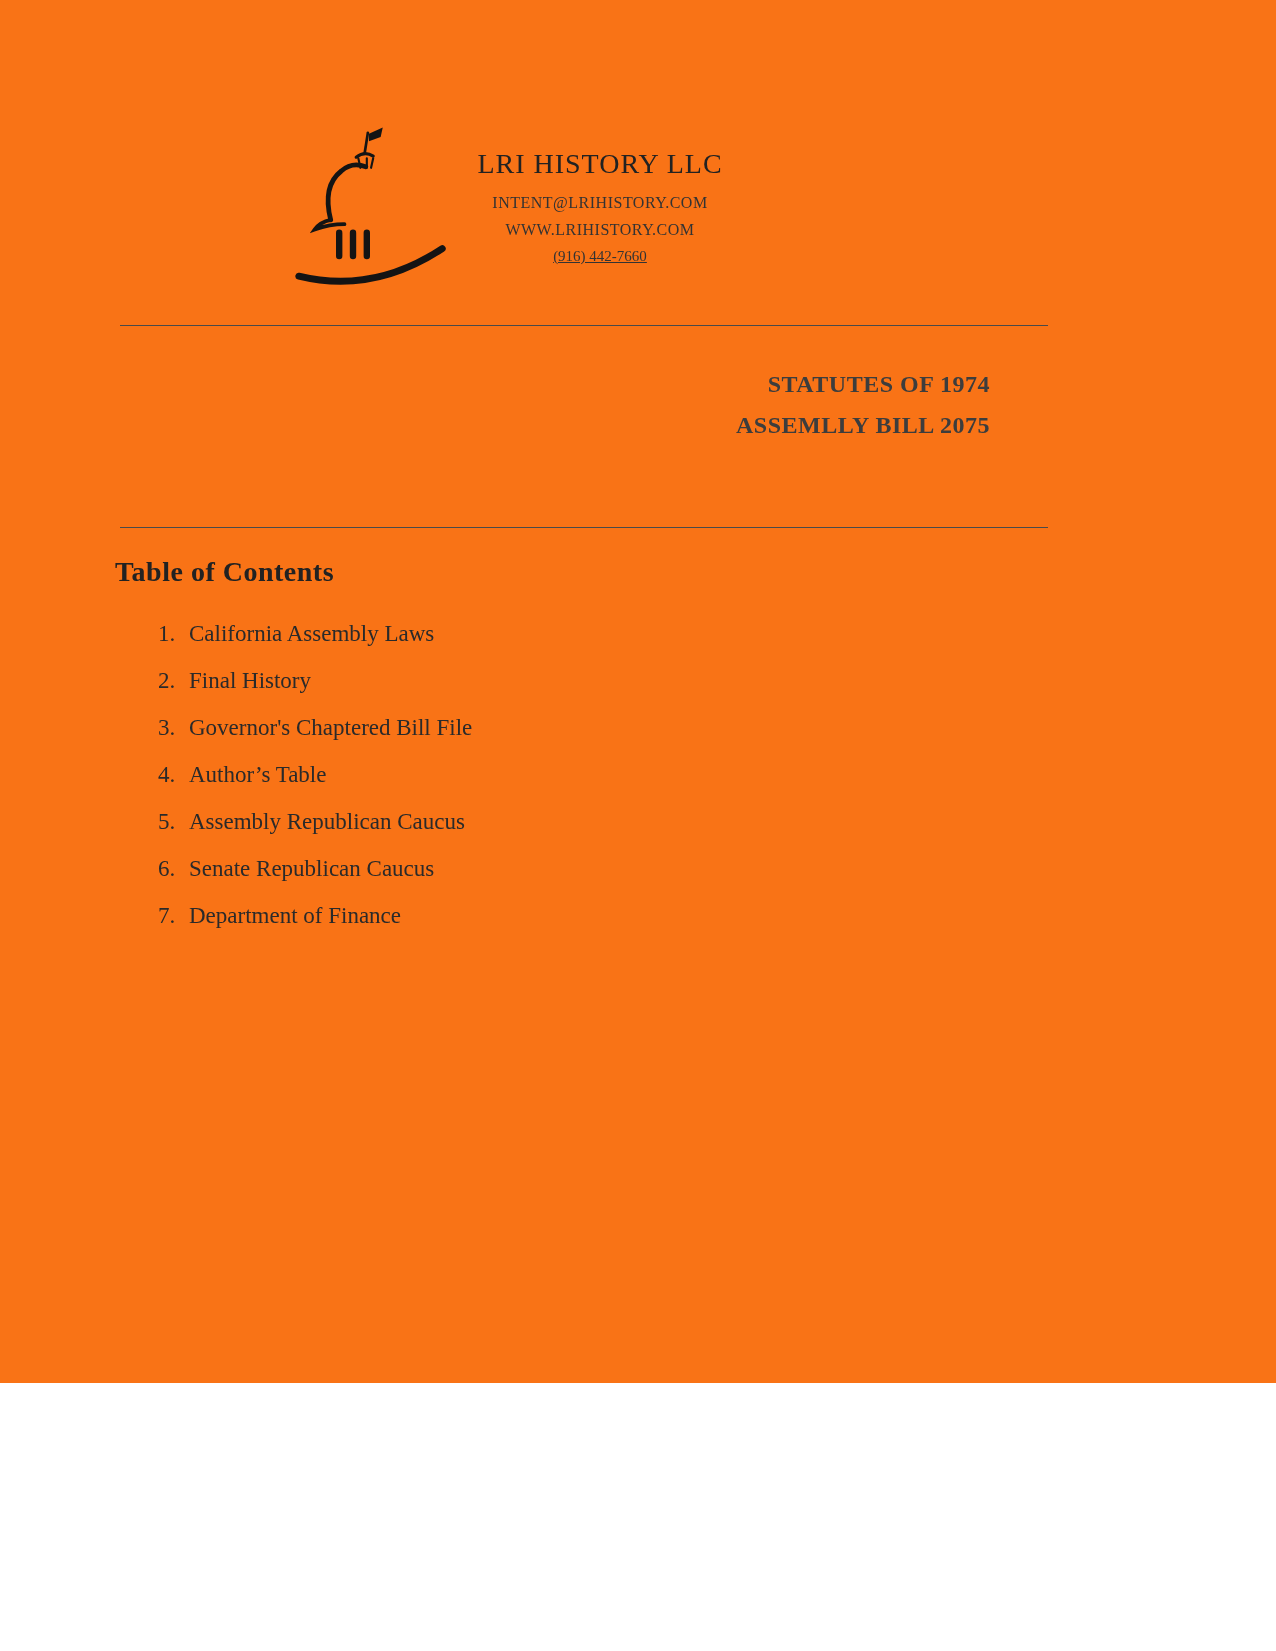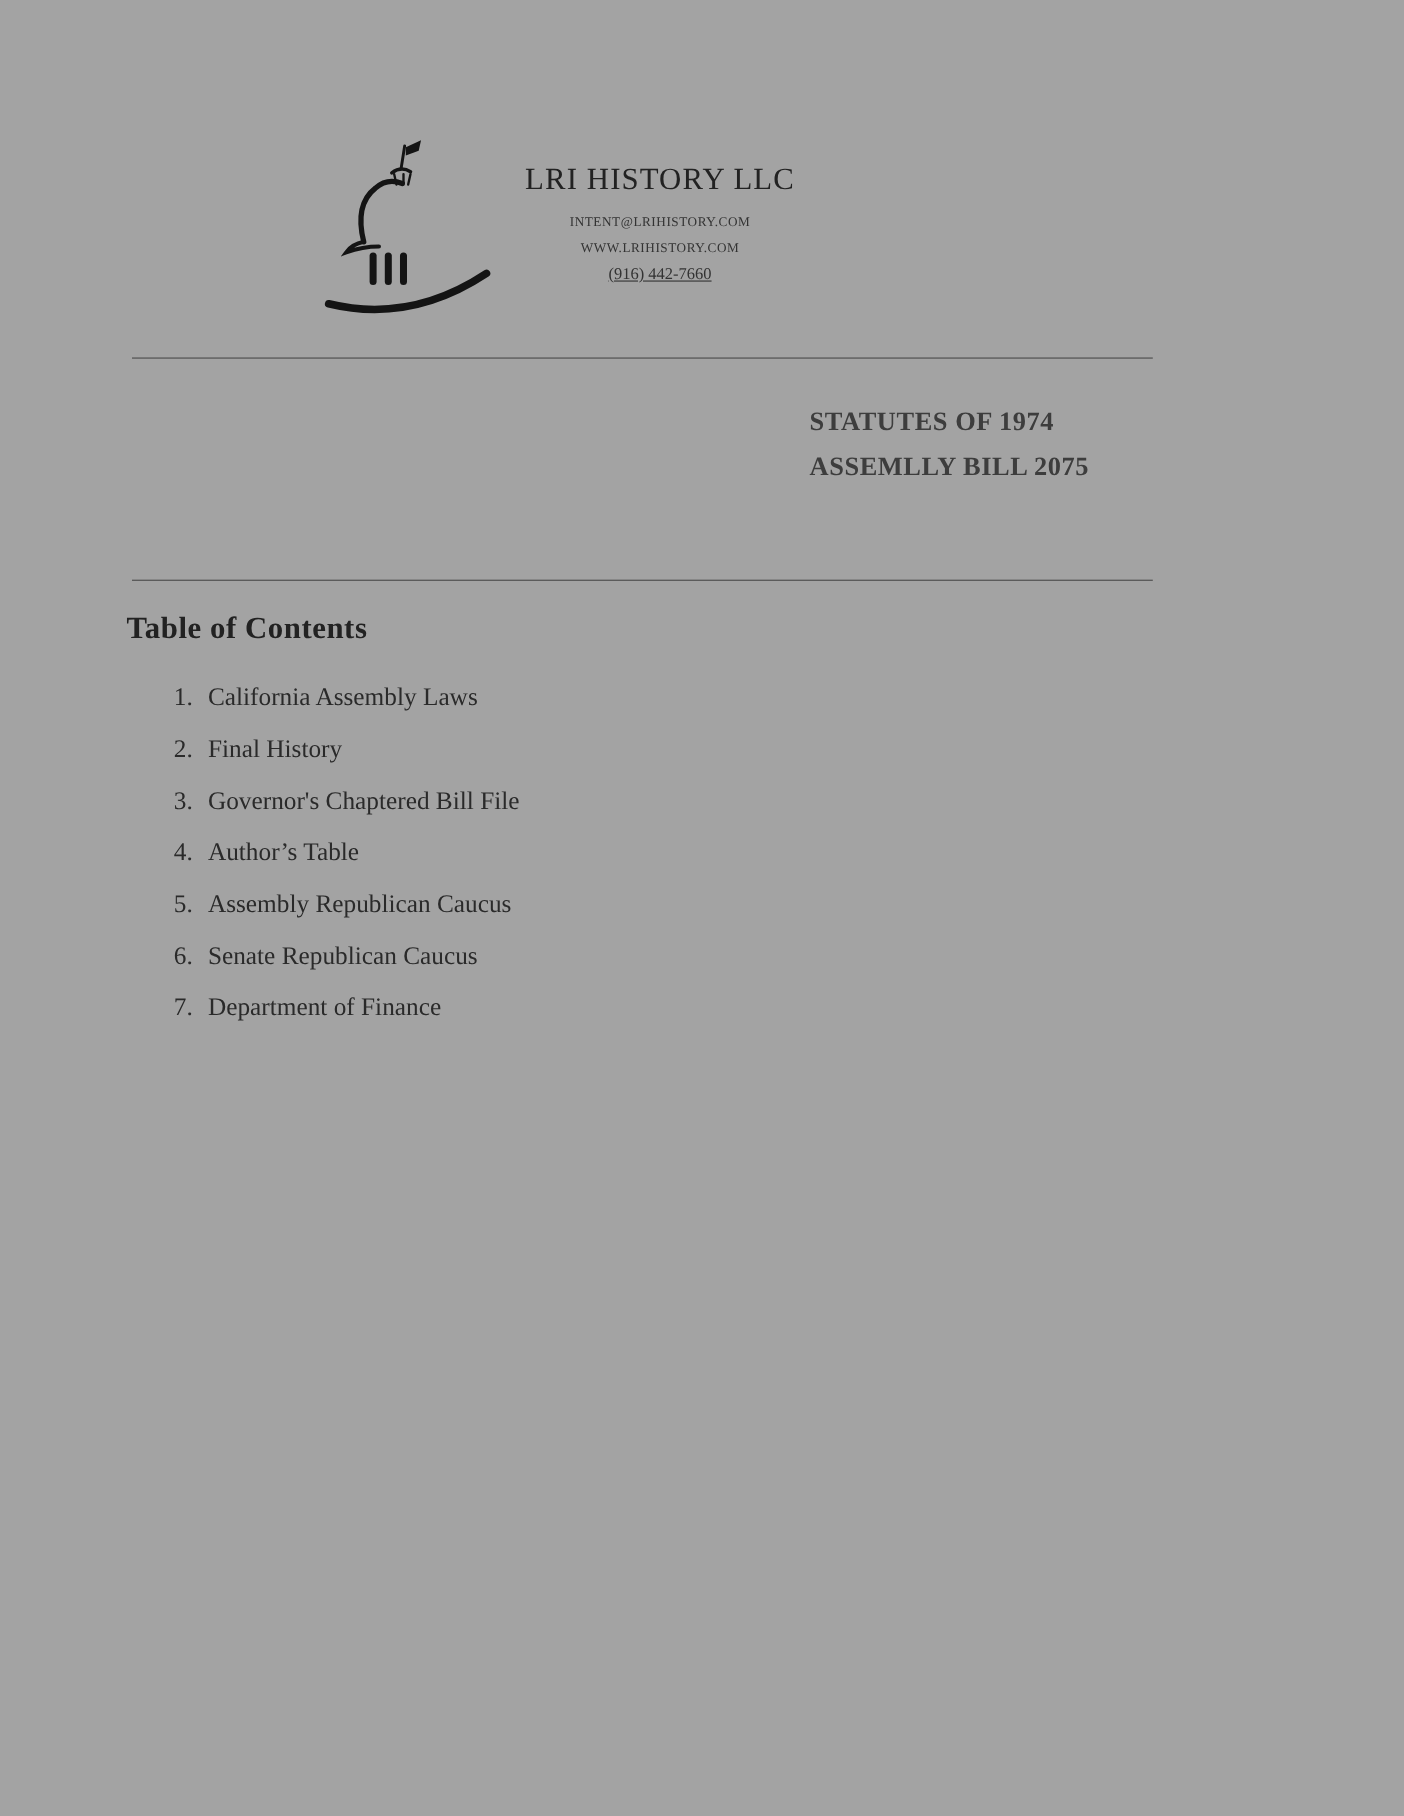--- a/index.html
+++ b/index.html
@@ -3,22 +3,22 @@
 <meta charset="utf-8">
 <style>
   html, body {
     margin: 0;
     padding: 0;
     background: #ffffff;
   }
   .page {
     position: relative;
     width: 1276px;
-    height: 1651px;
-    background: #a3a3a3;
+    height: 1383px;
+    background: #f97316;
     font-family: "Liberation Serif", serif;
     color: #1a1a1a;
     overflow: hidden;
   }
 
   
   .logo {
     position: absolute;
     left: 290px;
     top: 120px;
@@ -33,21 +33,21 @@
     text-align: center;
   }
   .company-name {
     font-size: 28px;
     letter-spacing: 1px;
     color: #222222;
     margin-bottom: 14px;
   }
   .company-email,
   .company-website {
-    font-size: 12px;
+    font-size: 16px;
     letter-spacing: 0.5px;
     color: #333333;
     margin-bottom: 9px;
   }
   .company-phone {
     font-size: 15px;
     color: #333333;
     text-decoration: underline;
   }
 
@@ -60,20 +60,21 @@
     height: 0;
   }
   .rule-top { top: 325px; }
   .rule-bottom { top: 527px; }
 
   
   .title-block {
     position: absolute;
     right: 286px;
     top: 364px;
+    text-align: right;
   }
   .title-line {
     font-size: 24px;
     font-weight: bold;
     color: #3d3d3d;
     line-height: 41px;
     white-space: pre;
     letter-spacing: 0.5px;
   }
 

